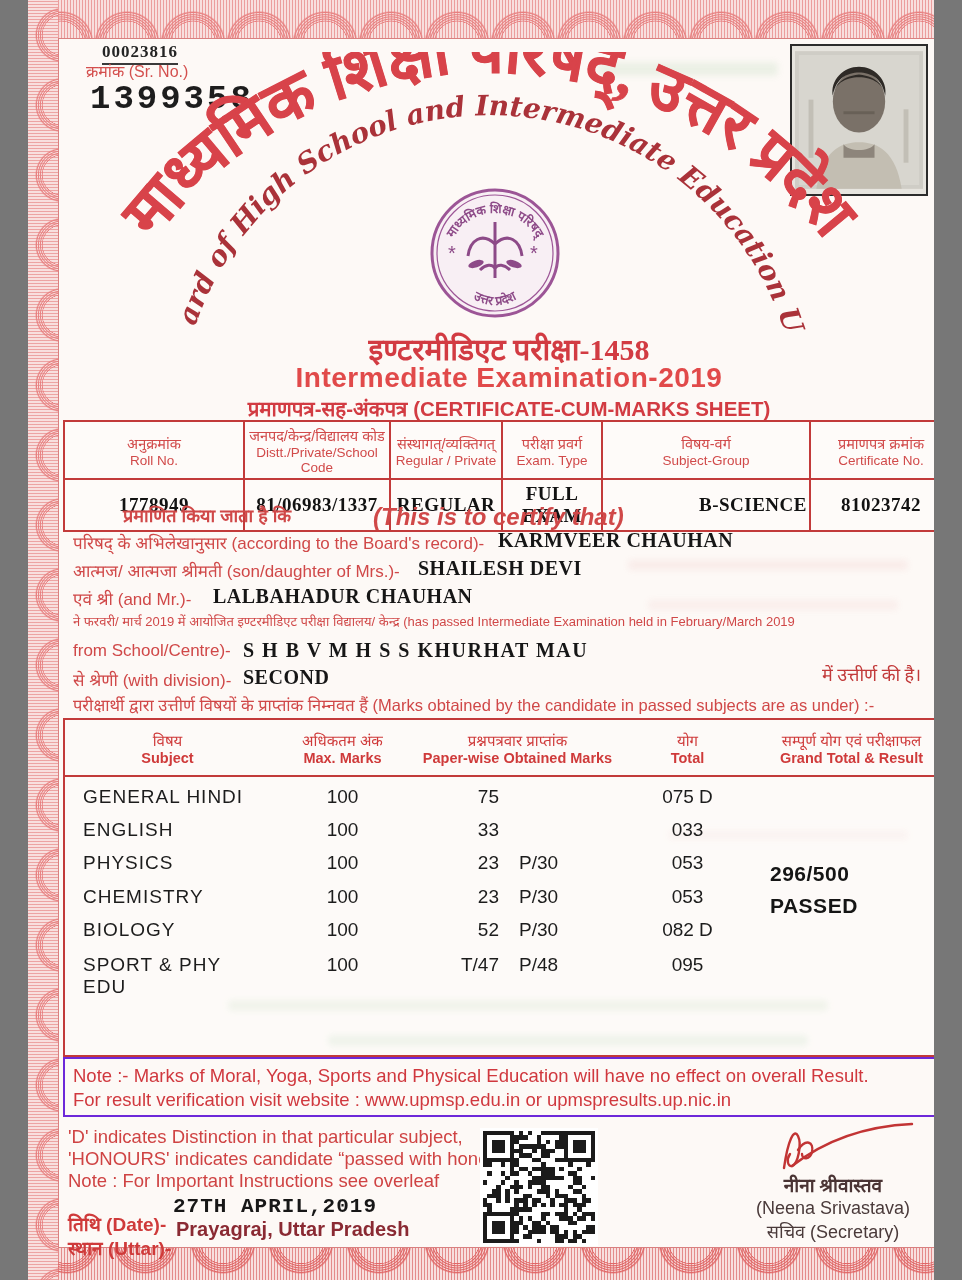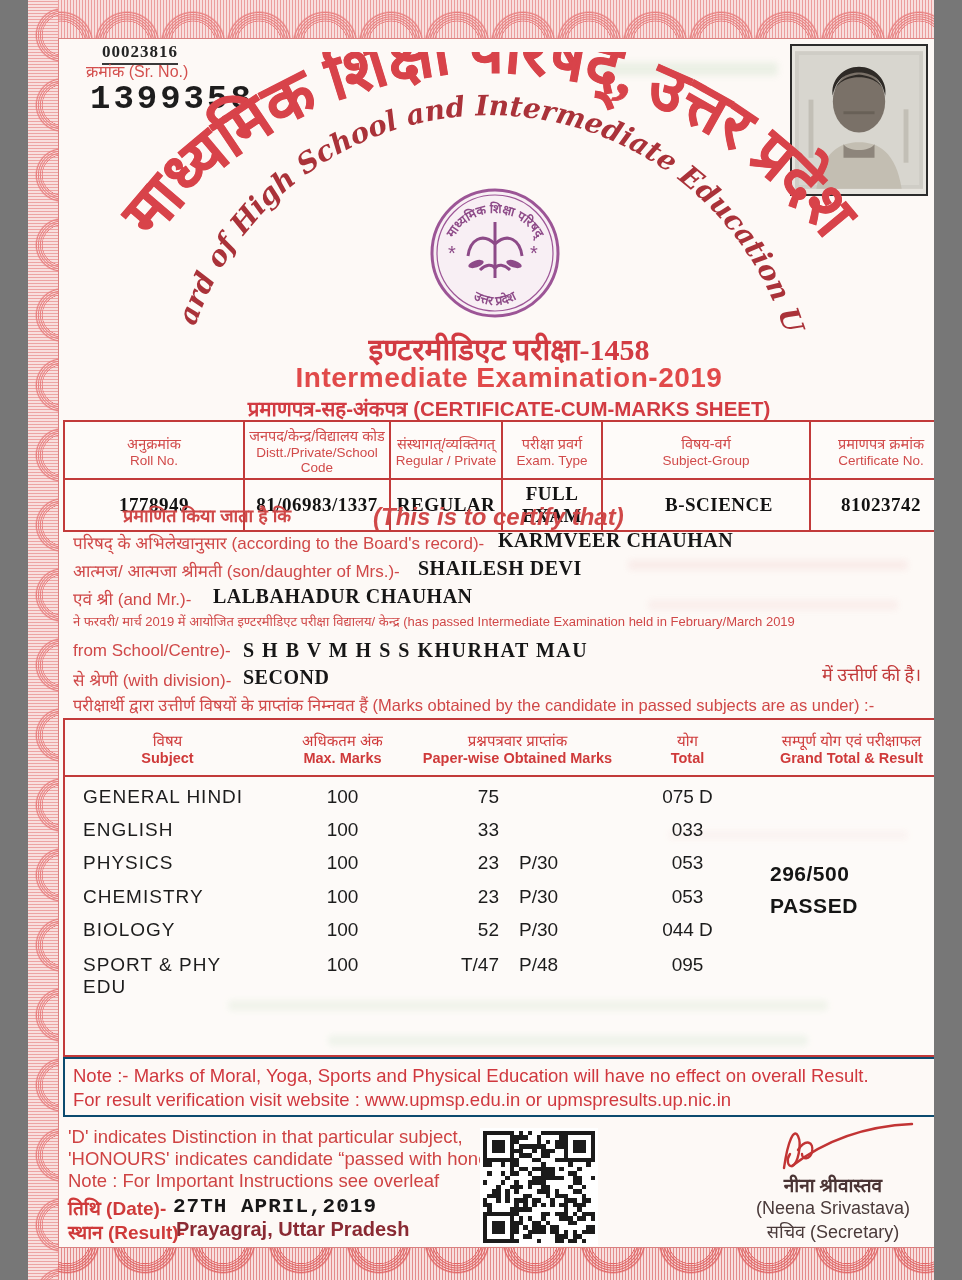--- a/index.html
+++ b/index.html
@@ -65,27 +65,27 @@
   .mh .en{display:block;font:bold 14.5px "Liberation Sans",sans-serif;}
   .marks-rows{position:absolute;left:0;top:66px;width:100%;}
   .mrow{position:absolute;left:0;width:100%;height:30px;display:grid;grid-template-columns:205px 145px 90px 115px 135px 193px;font:19px "Liberation Sans",sans-serif;color:#1c1c1c;}
   .mrow .subj{padding-left:18px;letter-spacing:1px;}
   .mrow .max{text-align:center;}
   .mrow .pa{text-align:right;padding-right:6px;}
   .mrow .pb{text-align:left;padding-left:14px;}
   .mrow .tot{text-align:center;}
   .grand{position:absolute;left:705px;top:138px;font:bold 21px "Liberation Sans",sans-serif;color:#151515;line-height:32px;letter-spacing:.5px;}
   
-  .note-box{left:35px;top:1057px;width:888px;height:60px;border:2px solid #0c4a6e;box-sizing:border-box;padding:5px 8px;}
+  .note-box{left:35px;top:1057px;width:888px;height:60px;border:2px solid #6d28d9;box-sizing:border-box;padding:5px 8px;}
   .note-line{font:18.5px "Liberation Sans",sans-serif;color:#d0383e;line-height:24px;white-space:nowrap;}
   
   .d-notes{left:40px;top:1126px;font:18.5px "Liberation Sans",sans-serif;color:#cf4343;line-height:22px;}
   .date-line{left:40px;top:1195px;height:26px;width:560px;}
   .place-line{left:40px;top:1219px;height:26px;width:560px;}
-  .f-lab{position:absolute;left:0;top:0;font:bold 19px "Liberation Sans",sans-serif;color:#cf3a3a;white-space:nowrap;}
+  .f-lab{position:absolute;left:0;top:16px;font:bold 19px "Liberation Sans",sans-serif;color:#cf3a3a;white-space:nowrap;}
   .date-val{position:absolute;left:105px;top:0;font:bold 21px "Liberation Mono",monospace;color:#171717;letter-spacing:1px;white-space:nowrap;}
   .place-val{position:absolute;left:108px;top:-1px;font:bold 20px "Liberation Sans",sans-serif;color:#8a2a33;white-space:nowrap;}
   
   .qr{left:452px;top:1128px;width:118px;height:118px;background:#fff;padding:3px;box-sizing:border-box;}
   .qr-grid{display:grid;width:112px;height:112px;grid-template-columns:repeat(25,1fr);grid-template-rows:repeat(25,1fr);}
   .qr-grid i{display:block;}
   .qr-grid i.on{background:#1b1b1b;}
   
   .sig{left:700px;top:1120px;width:210px;text-align:center;}
   .sig svg{display:block;margin:0 auto;}
@@ -210,21 +210,21 @@
       <td>
             <span class="info-hi">प्रमाणपत्र क्रमांक</span>
             <span class="info-en">Certificate No.</span>
           </td>
     </tr>
     <tr class="vrow">
       <td><span class="info-val">1778949</span></td>
       <td><span class="info-val">81/06983/1337</span></td>
       <td><span class="info-val">REGULAR</span></td>
       <td><span class="info-val">FULL EXAM</span></td>
-      <td style="text-align:center;padding-left:28px;"><span class="info-val">B-SCIENCE</span></td>
+      <td style="text-align:right;padding-left:28px;"><span class="info-val">B-SCIENCE</span></td>
       <td><span class="info-val">81023742</span></td>
     </tr>
   </tbody>
     </table>
 
   <div class="line" style="top:503px;left:95px;">
     <span class="lab" style="font-weight:bold;font-size:18px;">प्रमाणित किया जाता है कि</span>
     <span class="lab" style="left:250px;font-style:italic;font-weight:bold;font-size:24px;">(This is to certify that)</span>
   </div>
   <div class="line" style="top:531px;">
@@ -309,21 +309,21 @@
           <span class="pa">23</span>
           <span class="pb">P/30</span>
           <span class="tot">053</span>
           <span></span>
       </div>
       <div class="mrow" style="top:133px;">
         <span class="subj">BIOLOGY</span>
           <span class="max">100</span>
           <span class="pa">52</span>
           <span class="pb">P/30</span>
-          <span class="tot">044 D</span>
+          <span class="tot">082 D</span>
           <span></span>
       </div>
       <div class="mrow" style="top:168px;">
         <span class="subj">SPORT &amp; PHY EDU</span>
           <span class="max">100</span>
           <span class="pa">T/47</span>
           <span class="pb">P/48</span>
           <span class="tot">095</span>
           <span></span>
       </div>
@@ -343,21 +343,21 @@
     <div>'D' indicates Distinction in that particular subject,</div>
     <div>'HONOURS' indicates candidate “passed with honour”</div>
     <div>Note : For Important Instructions see overleaf</div>
   </div>
 
   <div class="abs date-line">
     <span class="f-lab">तिथि (Date)-</span>
     <span class="date-val">27TH APRIL,2019</span>
   </div>
   <div class="abs place-line">
-    <span class="f-lab">स्थान (Result)-</span>
+    <span class="f-lab">स्थान (Uttar)-</span>
     <span class="place-val">Prayagraj, Uttar Pradesh</span>
   </div>
 
   <div class="abs qr">
     <div class="qr-grid">
         <i class="on"></i>
         <i class="on"></i>
         <i class="on"></i>
         <i class="on"></i>
         <i class="on"></i>

